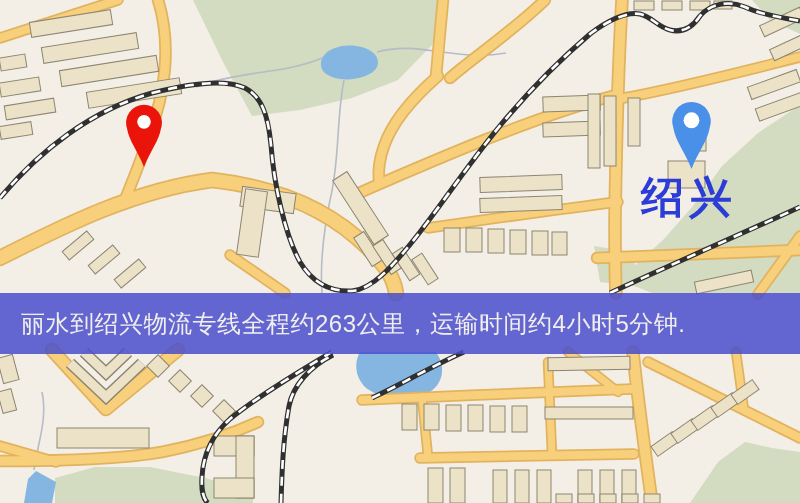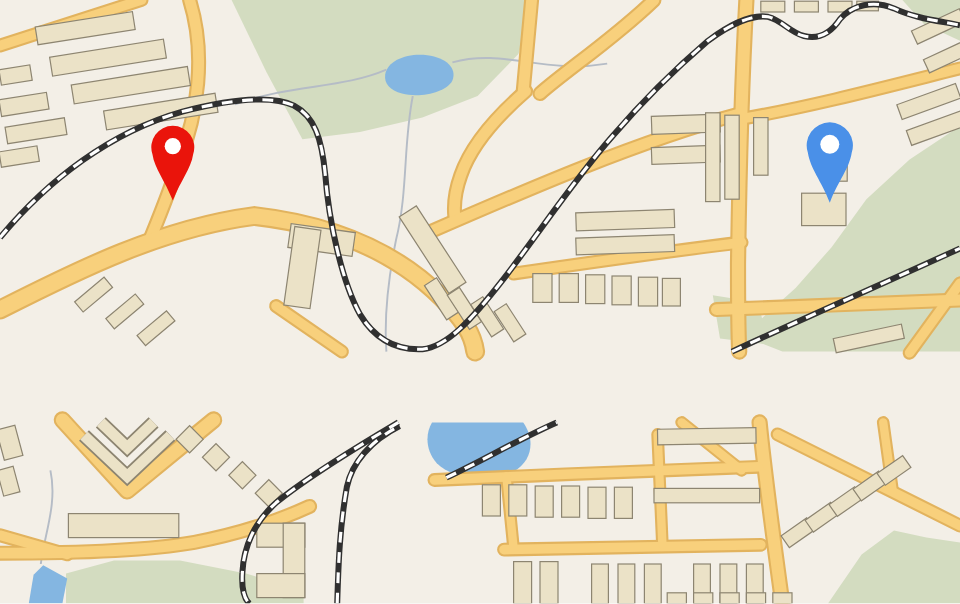--- a/index.html
+++ b/index.html
@@ -192,14 +192,18 @@
     <path d="M22,68 C15,50 6,40 4,27 A19,19 0 1 1 40,27 C38,40 29,50 22,68 Z" fill="#ea140b"></path>
     <circle cx="22" cy="20" r="7.2" fill="#ffffff"></circle>
   </svg>
 
   <svg class="pin" style="left:668px;top:100px;" width="47" height="71" viewBox="0 0 44 70">
     <path d="M22,68 C15,50 6,40 4,27 A19,19 0 1 1 40,27 C38,40 29,50 22,68 Z" fill="#4a90e8"></path>
     <circle cx="22" cy="20" r="7.8" fill="#ffffff"></circle>
   </svg>
 
 
-
+  <div class="marker-label" style="left:641px;top:176px;color:#2c3cd6;letter-spacing:5px;">绍兴</div>
+
+  <div class="banner">
+    <span>丽水到绍兴物流专线全程约263公里，运输时间约4小时5分钟.</span>
+  </div>
 </div>
 
 </body></html>

